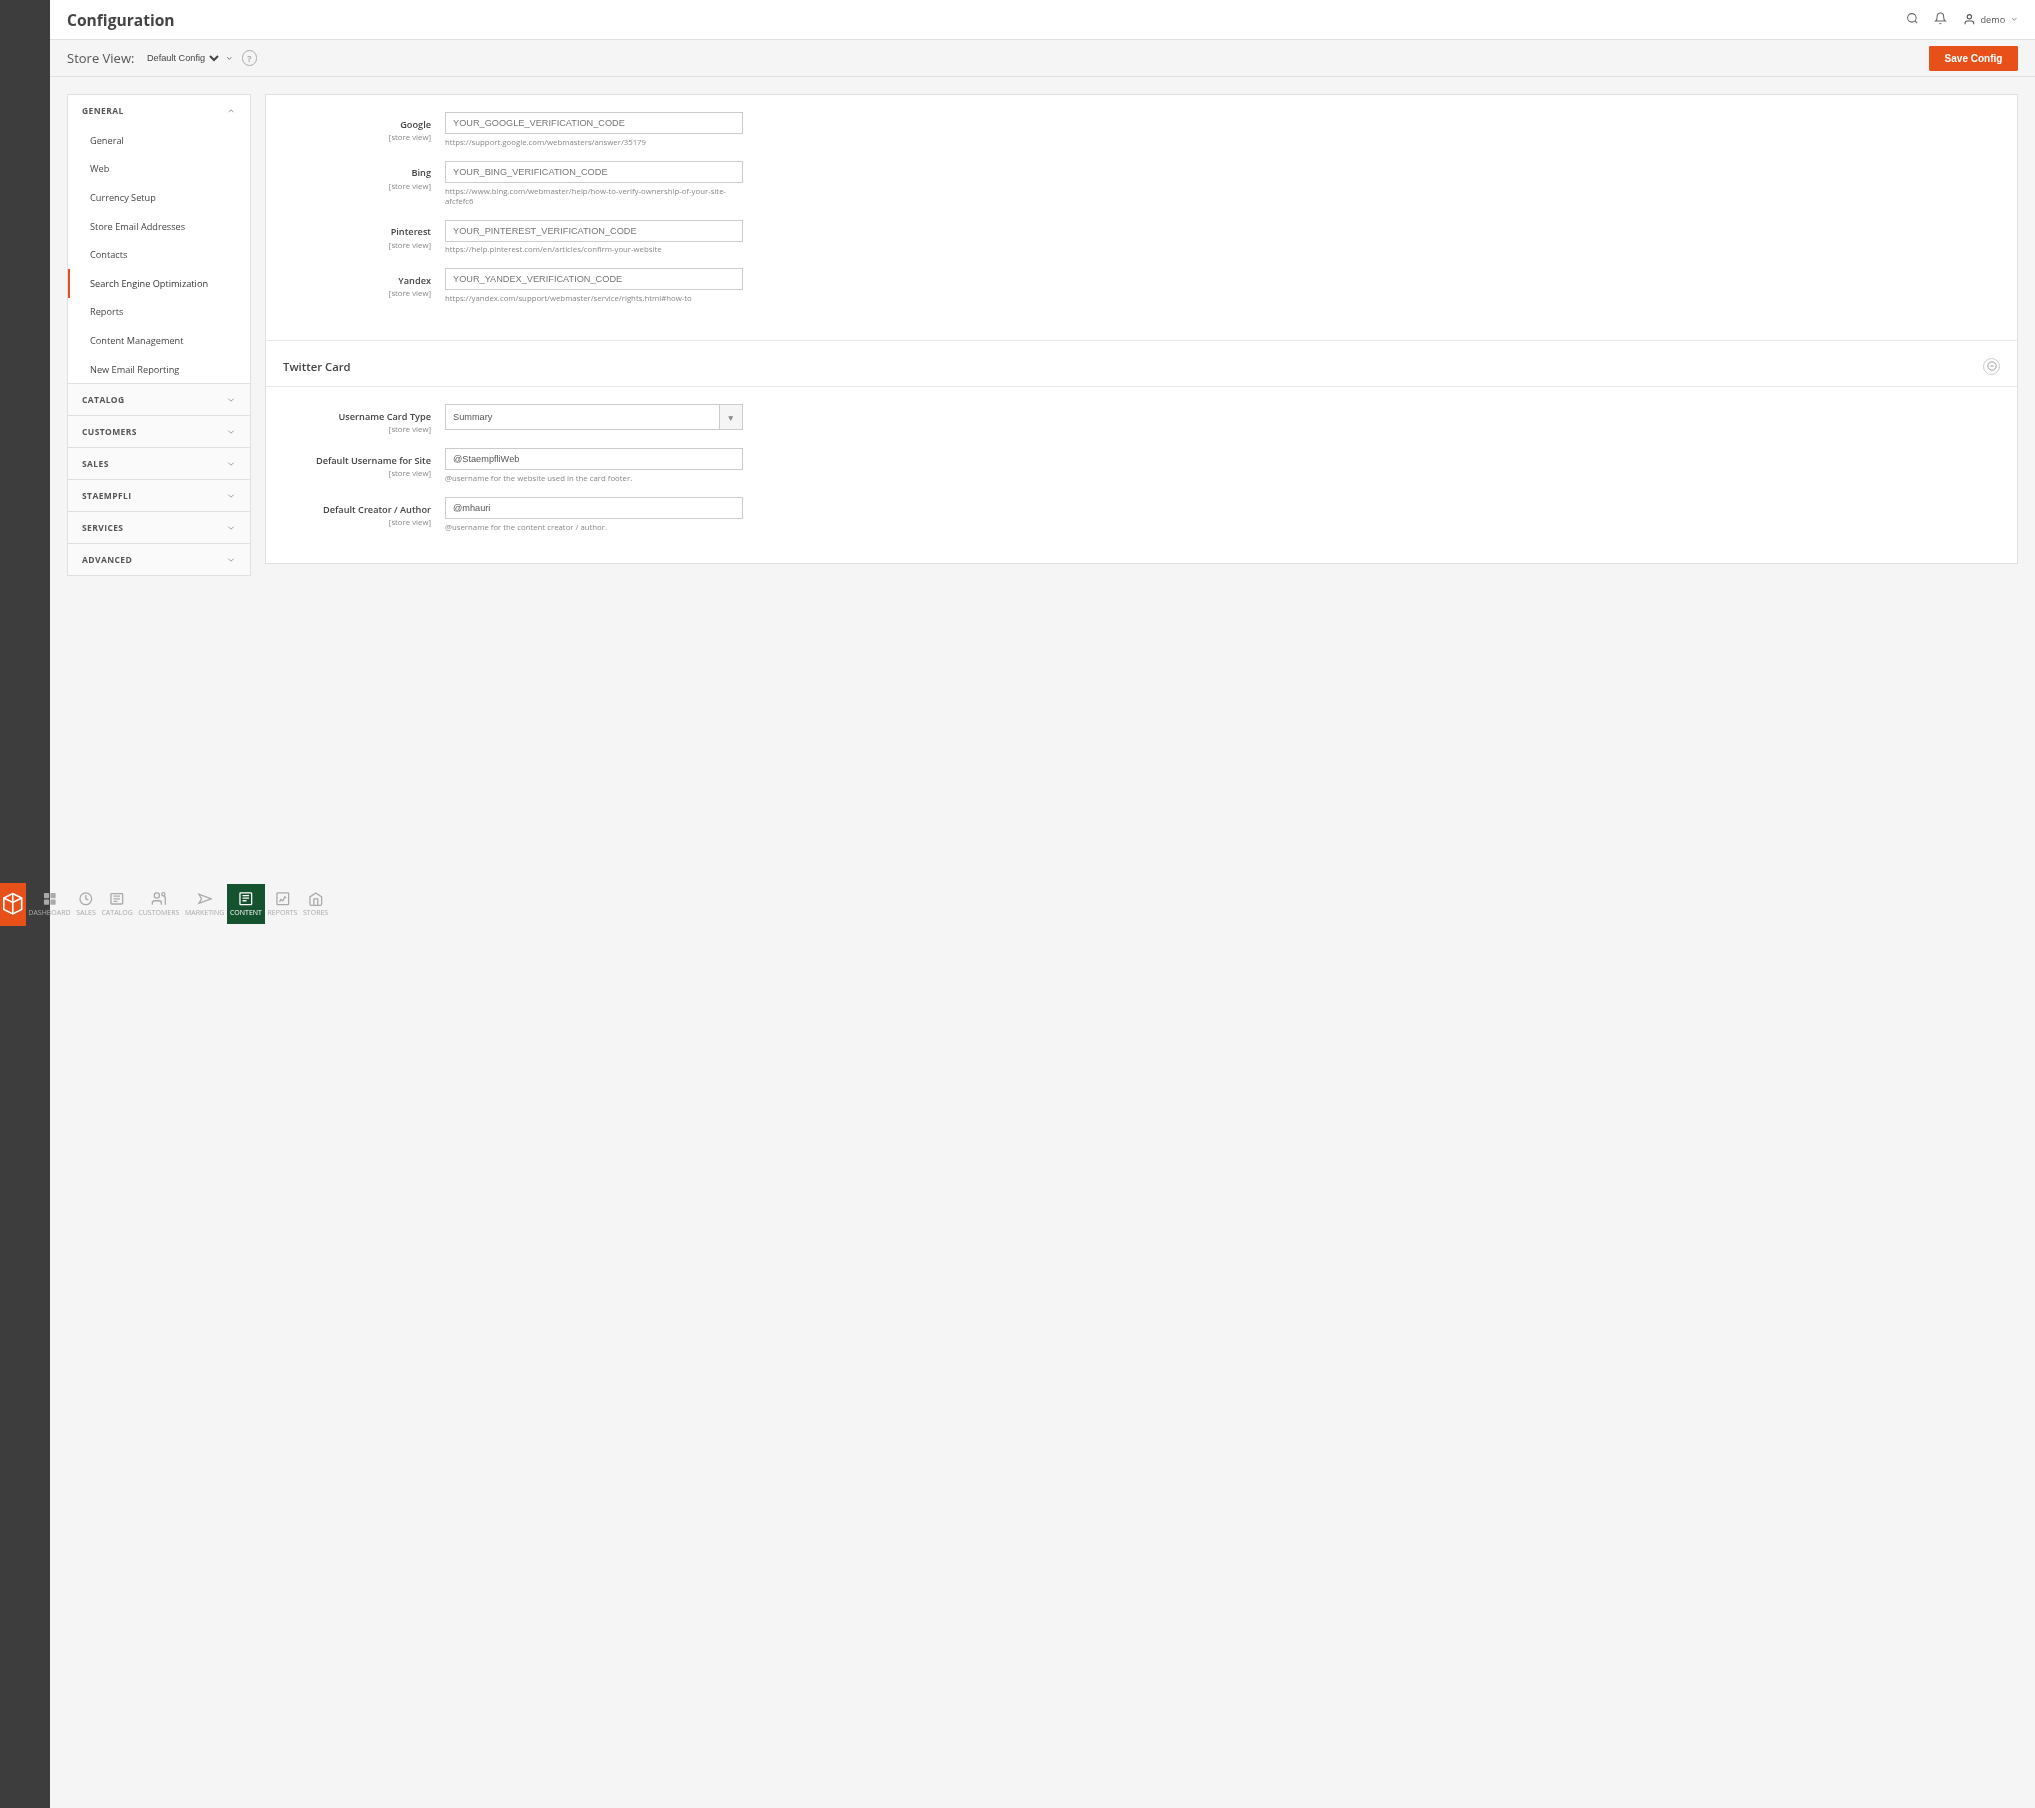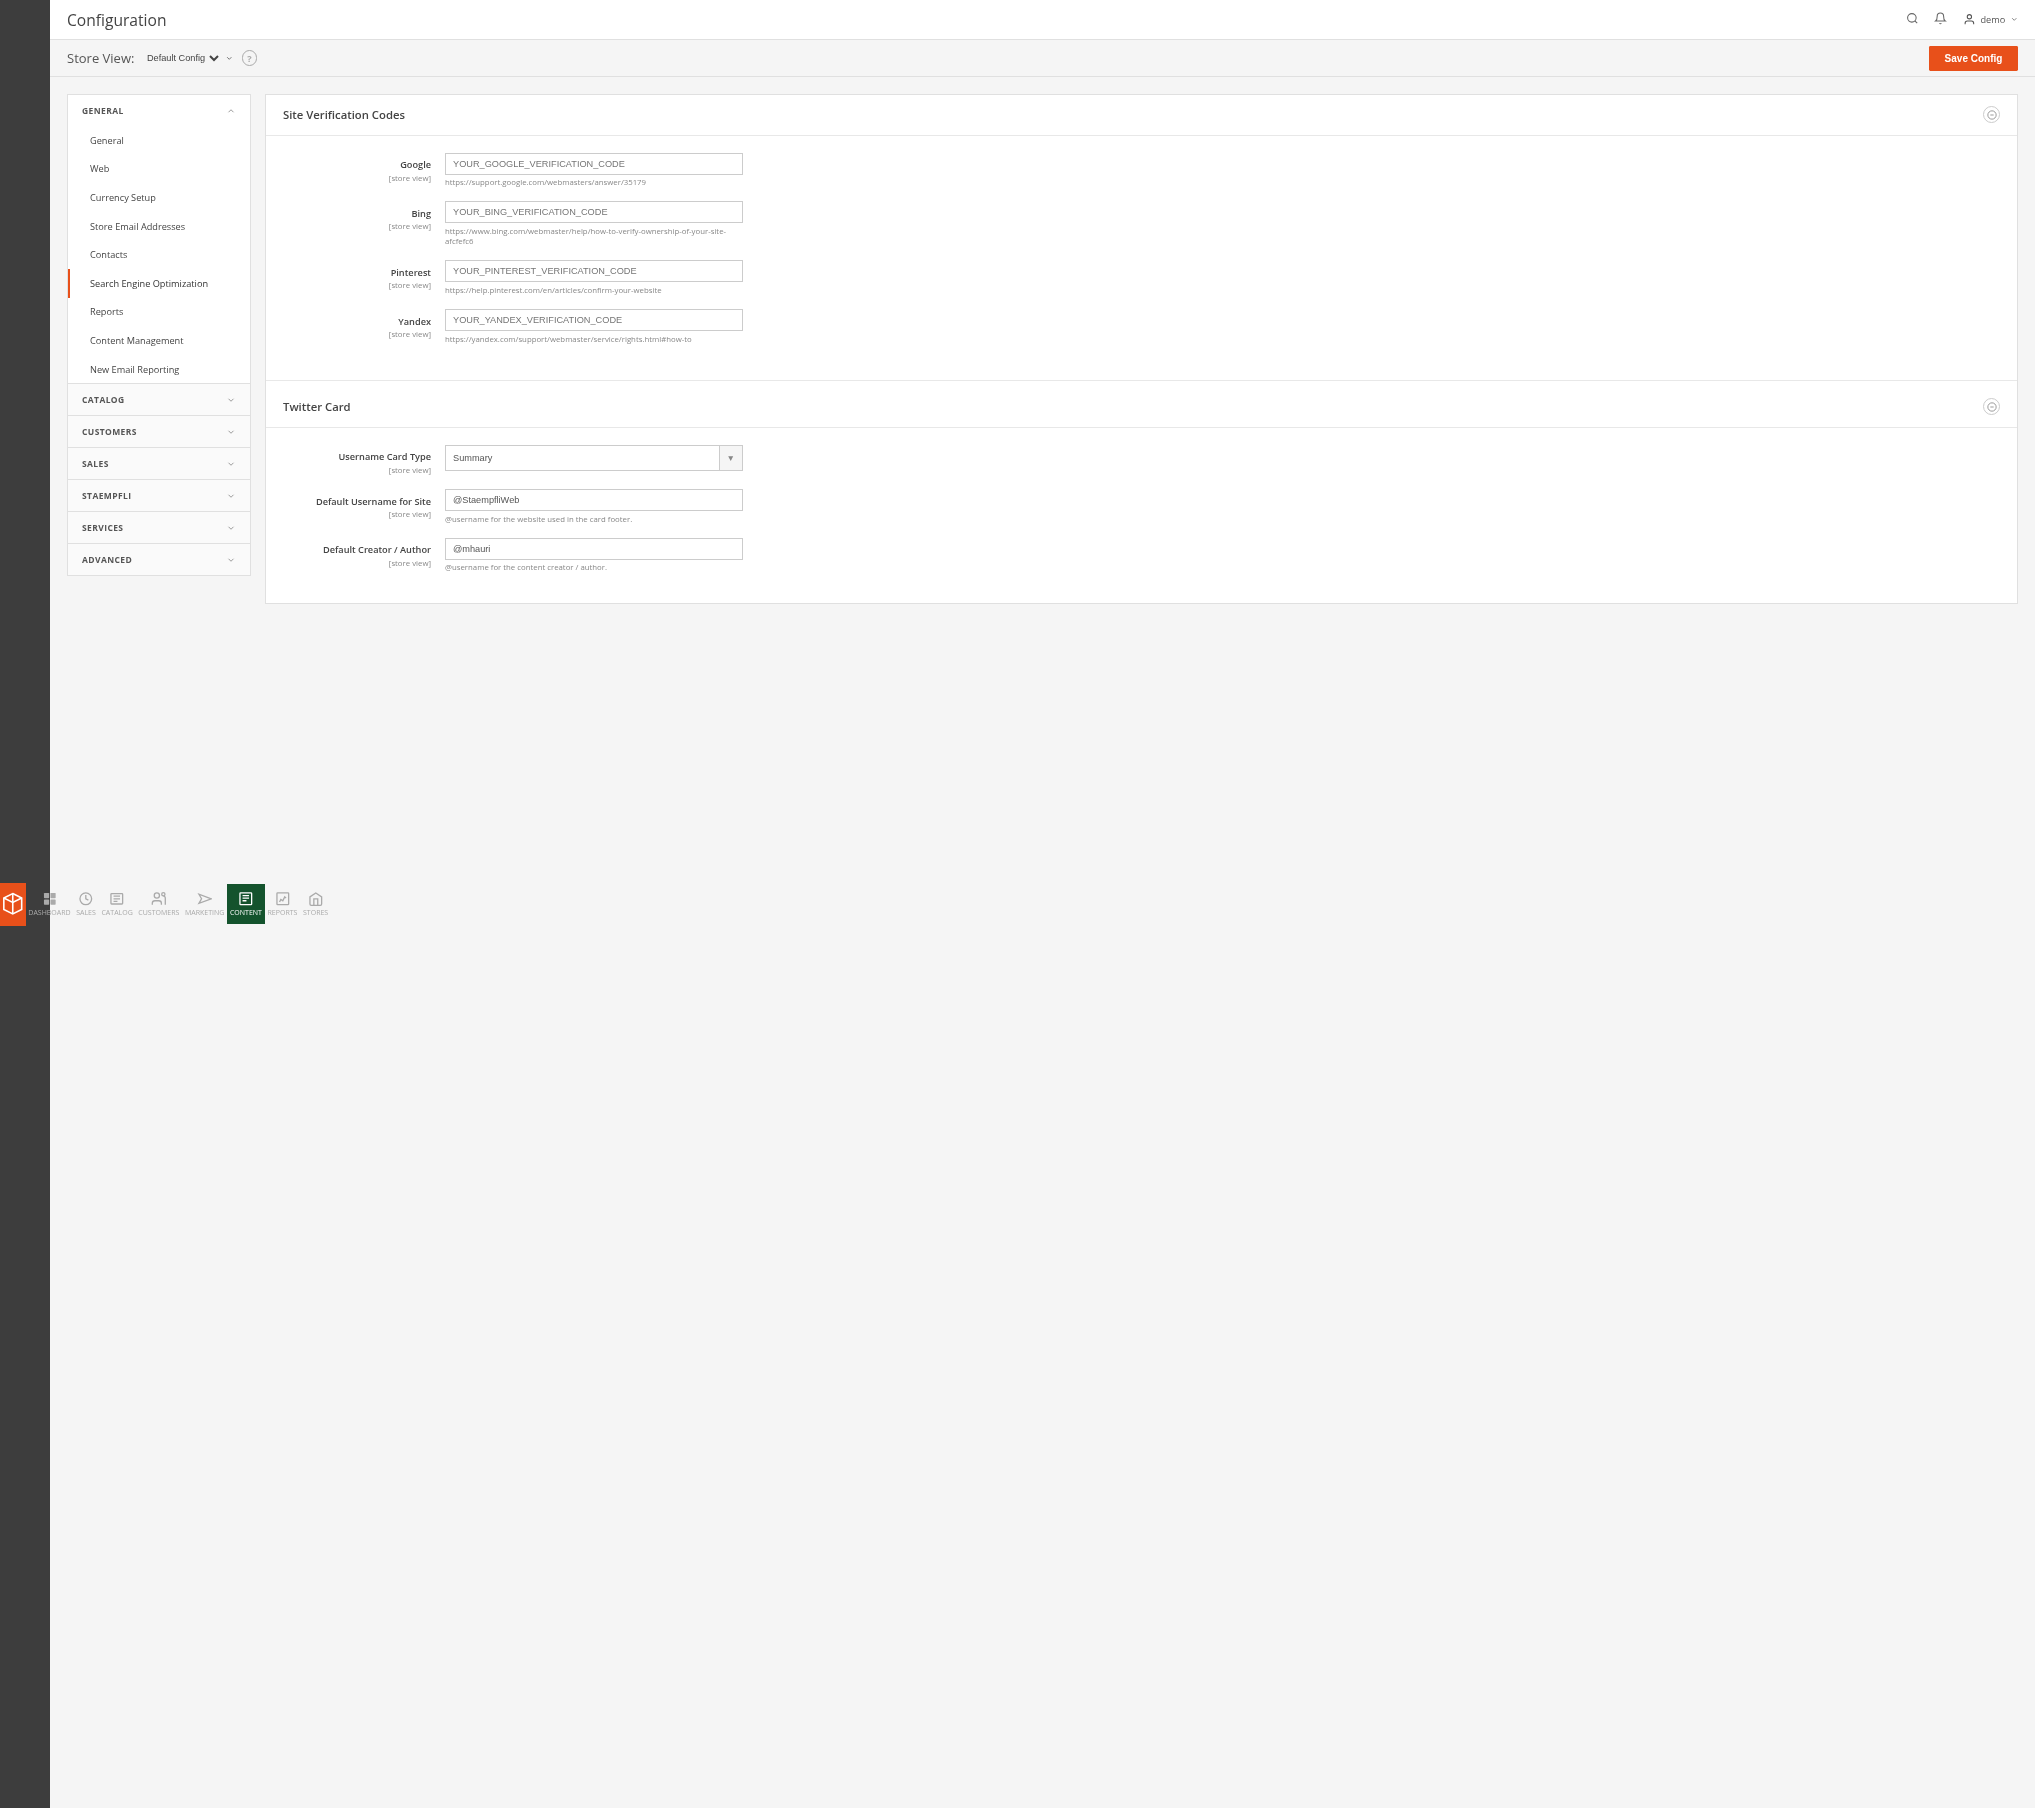--- a/index.html
+++ b/index.html
@@ -48,21 +48,21 @@
       height: 40px;
       background: #fff;
       border-bottom: 0.7px solid #e0e0e0;
       display: flex;
       align-items: center;
       padding: 0 17px;
       z-index: 99;
     }
     .header-title {
       font-size: 15.6px;
-      font-weight: 400;
+      font-weight: 700;
       color: #444;
       flex: 1;
     }
     .header-actions {
       display: flex;
       align-items: center;
       gap: 16px;
     }
     .header-icon {
       color: #666;
@@ -515,29 +515,20 @@
         <span>ADVANCED</span>
         <svg viewBox="0 0 24 24" fill="none" stroke="currentColor" stroke-width="2">
             <polyline points="6 9 12 15 18 9"></polyline>
           </svg>
       </div>
 
     </div>
 
     <div class="config-panel">
 
-      <div class="section-header">
-        <h2 class="section-title">Site Verification Codes</h2>
-        <button class="section-collapse-btn">
-          <svg width="10" height="10" viewBox="0 0 24 24" fill="none" stroke="currentColor" stroke-width="2">
-              <circle cx="12" cy="12" r="10"></circle>
-              <line x1="8" y1="12" x2="16" y2="12"></line>
-            </svg>
-        </button>
-      </div>
 
       <div class="section-body">
 
         <div class="form-row">
           <div class="form-label-col">
             <span class="form-label">Google</span>
             <span class="form-label-sub">[store view]</span>
           </div>
           <div class="form-field-col">
             <input type="text" class="form-input" placeholder="YOUR_GOOGLE_VERIFICATION_CODE" style="">

